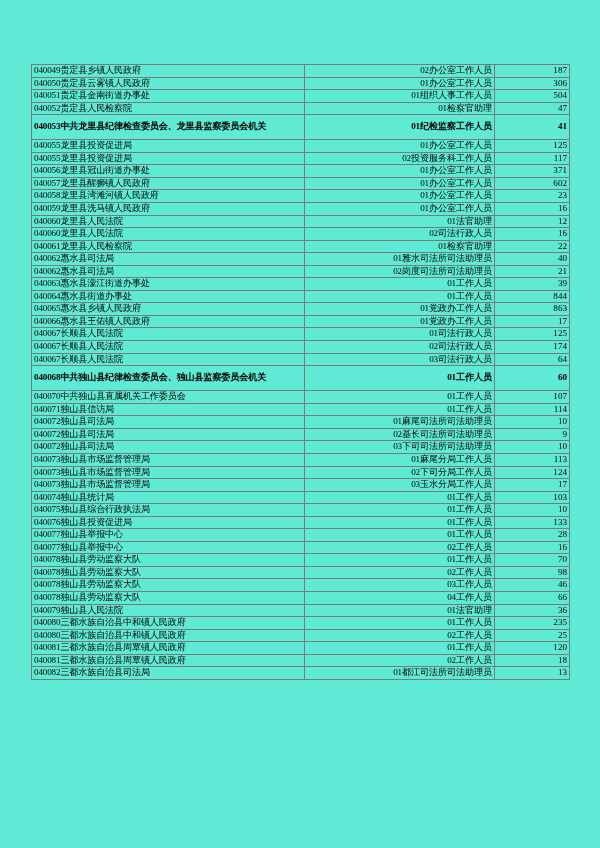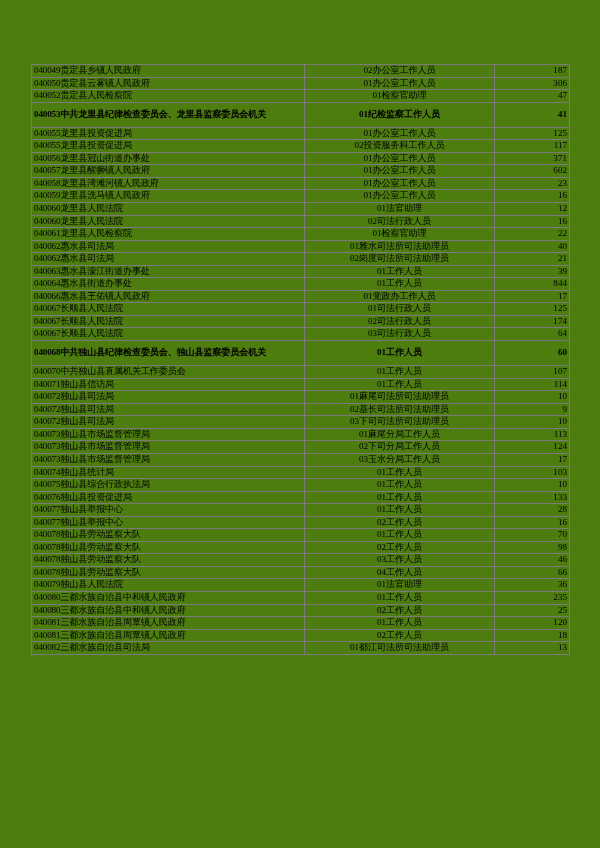--- a/index.html
+++ b/index.html
@@ -11,21 +11,21 @@
     width: 600px;
     height: 848px;
     font-family: "Liberation Serif", "DejaVu Serif", serif;
     color: #000000;
     overflow: hidden;
   }
   #page {
     position: relative;
     width: 600px;
     height: 848px;
-    background: #4d7c0f;
+    background: #5eead4;
     box-sizing: border-box;
   }
   #table-wrap {
     position: absolute;
     left: 31px;
     top: 64px;
     width: 538px;
   }
   table.data-table {
     border-collapse: collapse;
@@ -45,21 +45,21 @@
     white-space: nowrap;
     overflow: hidden;
     height: 12.55px;
     box-sizing: border-box;
   }
   td.org {
     text-align: left;
     letter-spacing: -0.15px;
   }
   td.post {
-    text-align: center;
+    text-align: right;
     letter-spacing: -0.1px;
   }
   td.count {
     text-align: right;
     padding-right: 4px;
     font-family: "Liberation Serif", "DejaVu Serif", serif;
   }
   tr.tall td {
     height: 25.1px;
     font-weight: bold;
@@ -81,20 +81,25 @@
             <td class="org">040049贵定县乡镇人民政府</td>
             <td class="post">02办公室工作人员</td>
             <td class="count">187</td>
           </tr>
           <tr>
             <td class="org">040050贵定县云雾镇人民政府</td>
             <td class="post">01办公室工作人员</td>
             <td class="count">306</td>
           </tr>
           <tr>
+            <td class="org">040051贵定县金南街道办事处</td>
+            <td class="post">01组织人事工作人员</td>
+            <td class="count">504</td>
+          </tr>
+          <tr>
             <td class="org">040052贵定县人民检察院</td>
             <td class="post">01检察官助理</td>
             <td class="count">47</td>
           </tr>
           <tr class="tall">
             <td class="org">040053中共龙里县纪律检查委员会、龙里县监察委员会机关</td>
             <td class="post">01纪检监察工作人员</td>
             <td class="count">41</td>
           </tr>
           <tr>
@@ -154,20 +159,25 @@
           </tr>
           <tr>
             <td class="org">040063惠水县濛江街道办事处</td>
             <td class="post">01工作人员</td>
             <td class="count">39</td>
           </tr>
           <tr>
             <td class="org">040064惠水县街道办事处</td>
             <td class="post">01工作人员</td>
             <td class="count">844</td>
+          </tr>
+          <tr>
+            <td class="org">040065惠水县乡镇人民政府</td>
+            <td class="post">01党政办工作人员</td>
+            <td class="count">863</td>
           </tr>
           <tr>
             <td class="org">040066惠水县王佑镇人民政府</td>
             <td class="post">01党政办工作人员</td>
             <td class="count">17</td>
           </tr>
           <tr>
             <td class="org">040067长顺县人民法院</td>
             <td class="post">01司法行政人员</td>
             <td class="count">125</td>

